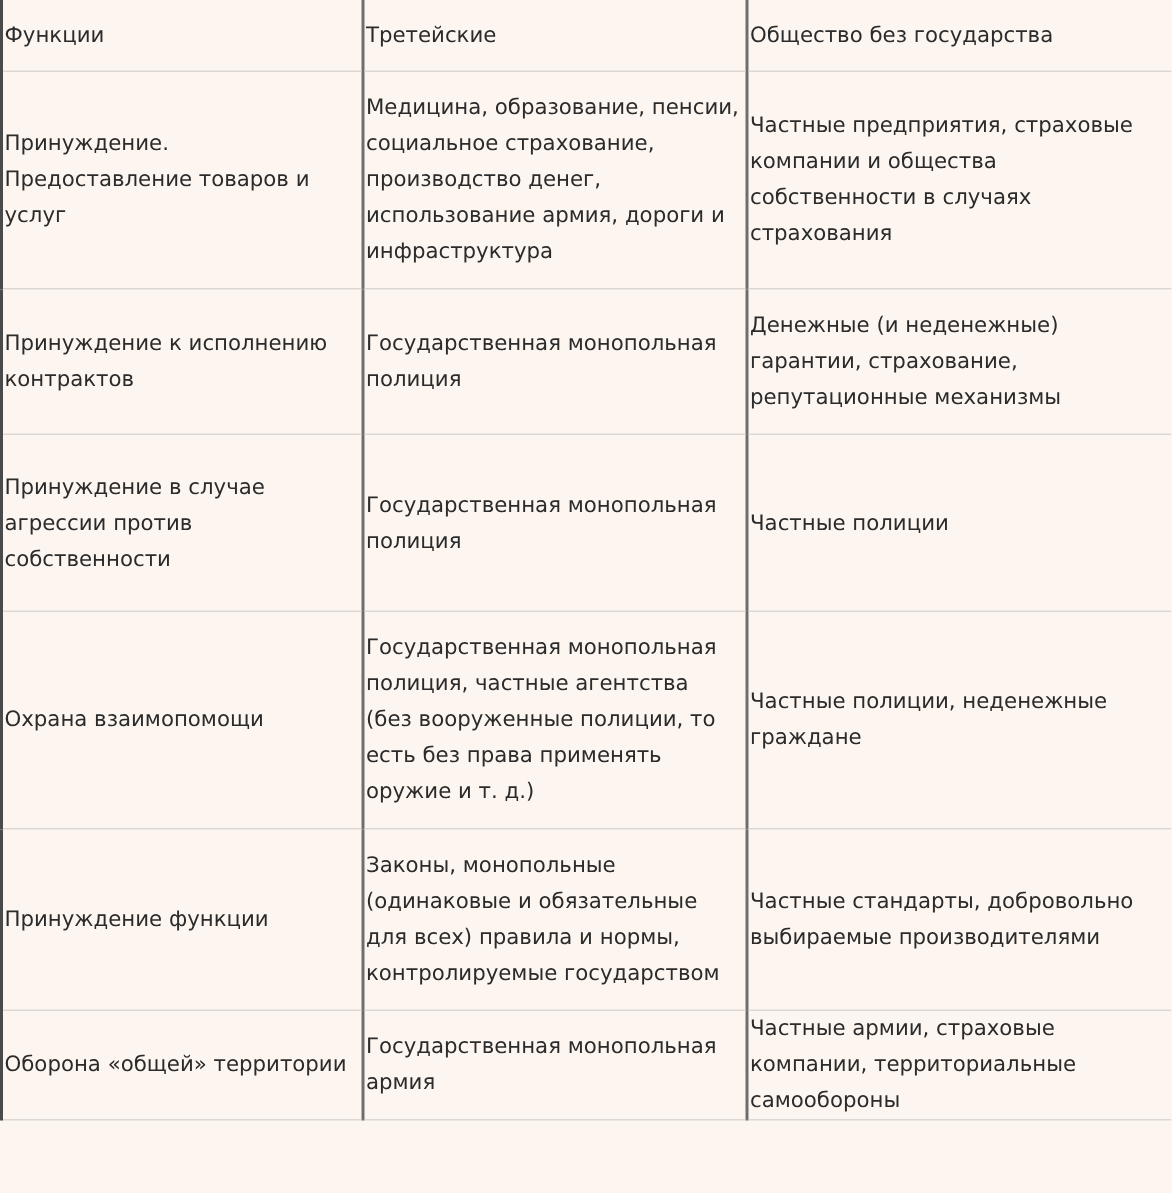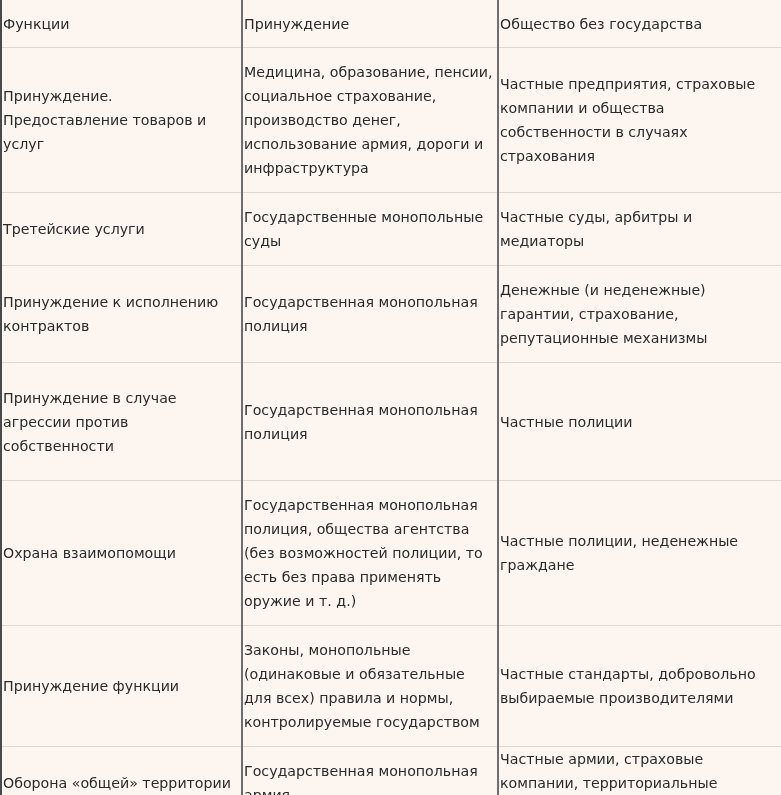--- a/index.html
+++ b/index.html
@@ -11,46 +11,41 @@
   td.c2 { }
   tr.hdr td { height:47px; border-top:none;margin-left:29px; }
 </style>
 </head>
 <body>
 
 <table>
   <tbody>
       <tr class="hdr">
     <td class="c0">Функции</td>
-    <td class="c1">Принуждение</td>
+    <td class="c1">Третейские</td>
     <td class="c2">Общество без государства</td>
   </tr>
   <tr style="height:145px">
     <td class="c0">Принуждение. Предоставление товаров и услуг</td>
     <td class="c1">Медицина, образование, пенсии, социальное страхование, производство денег, использование армия, дороги и инфраструктура</td>
     <td class="c2">Частные предприятия, страховые компании и общества собственности в случаях страхования</td>
-  </tr>
-  <tr style="height:73px">
-    <td class="c0">Третейские услуги</td>
-    <td class="c1">Государственные монопольные суды</td>
-    <td class="c2">Частные суды, арбитры и медиаторы</td>
   </tr>
   <tr style="height:97px">
     <td class="c0">Принуждение к исполнению контрактов</td>
     <td class="c1">Государственная монопольная полиция</td>
     <td class="c2">Денежные (и неденежные) гарантии, страхование, репутационные механизмы</td>
   </tr>
   <tr style="height:118px">
     <td class="c0">Принуждение в случае агрессии против собственности</td>
     <td class="c1">Государственная монопольная полиция</td>
     <td class="c2">Частные полиции</td>
   </tr>
   <tr style="height:145px">
     <td class="c0">Охрана взаимопомощи</td>
-    <td class="c1">Государственная монопольная полиция, общества агентства (без возможностей полиции, то есть без права применять оружие и т. д.)</td>
+    <td class="c1">Государственная монопольная полиция, частные агентства (без вооруженные полиции, то есть без права применять оружие и т. д.)</td>
     <td class="c2">Частные полиции, неденежные граждане</td>
   </tr>
   <tr style="height:121px">
     <td class="c0">Принуждение функции</td>
     <td class="c1">Законы, монопольные (одинаковые и обязательные для всех) правила и нормы, контролируемые государством</td>
     <td class="c2">Частные стандарты, добровольно выбираемые производителями</td>
   </tr>
   <tr style="height:73px">
     <td class="c0">Оборона «общей» территории</td>
     <td class="c1">Государственная монопольная армия</td>

